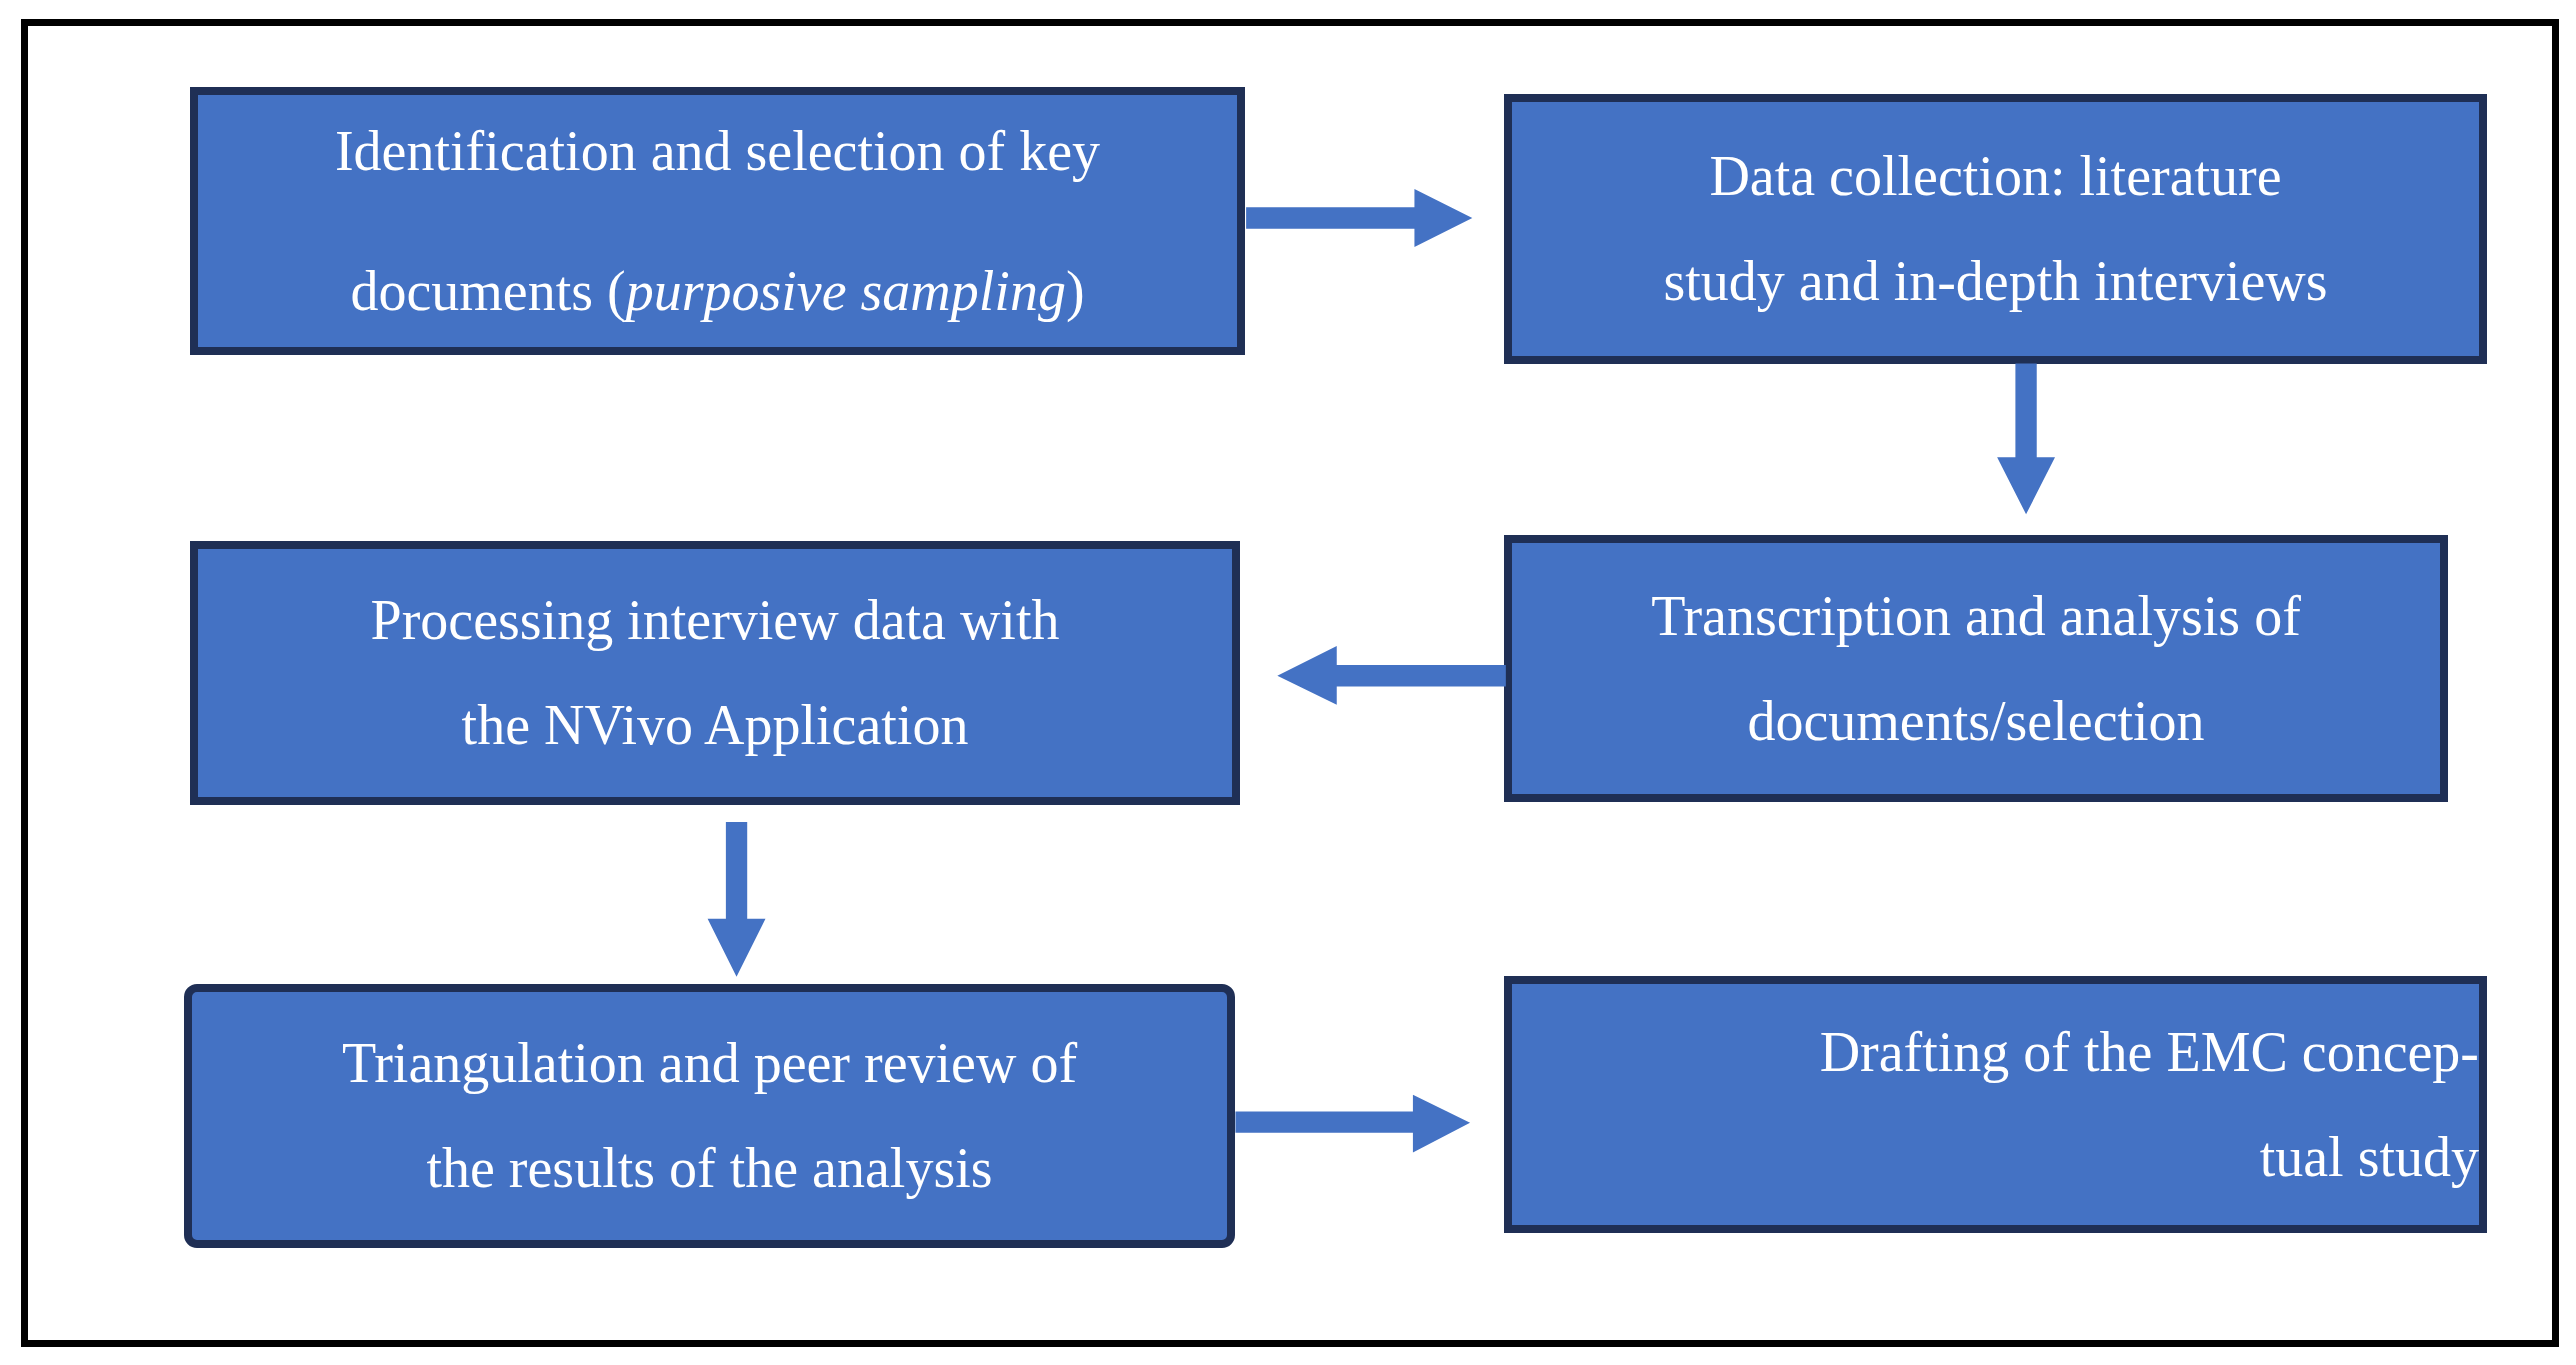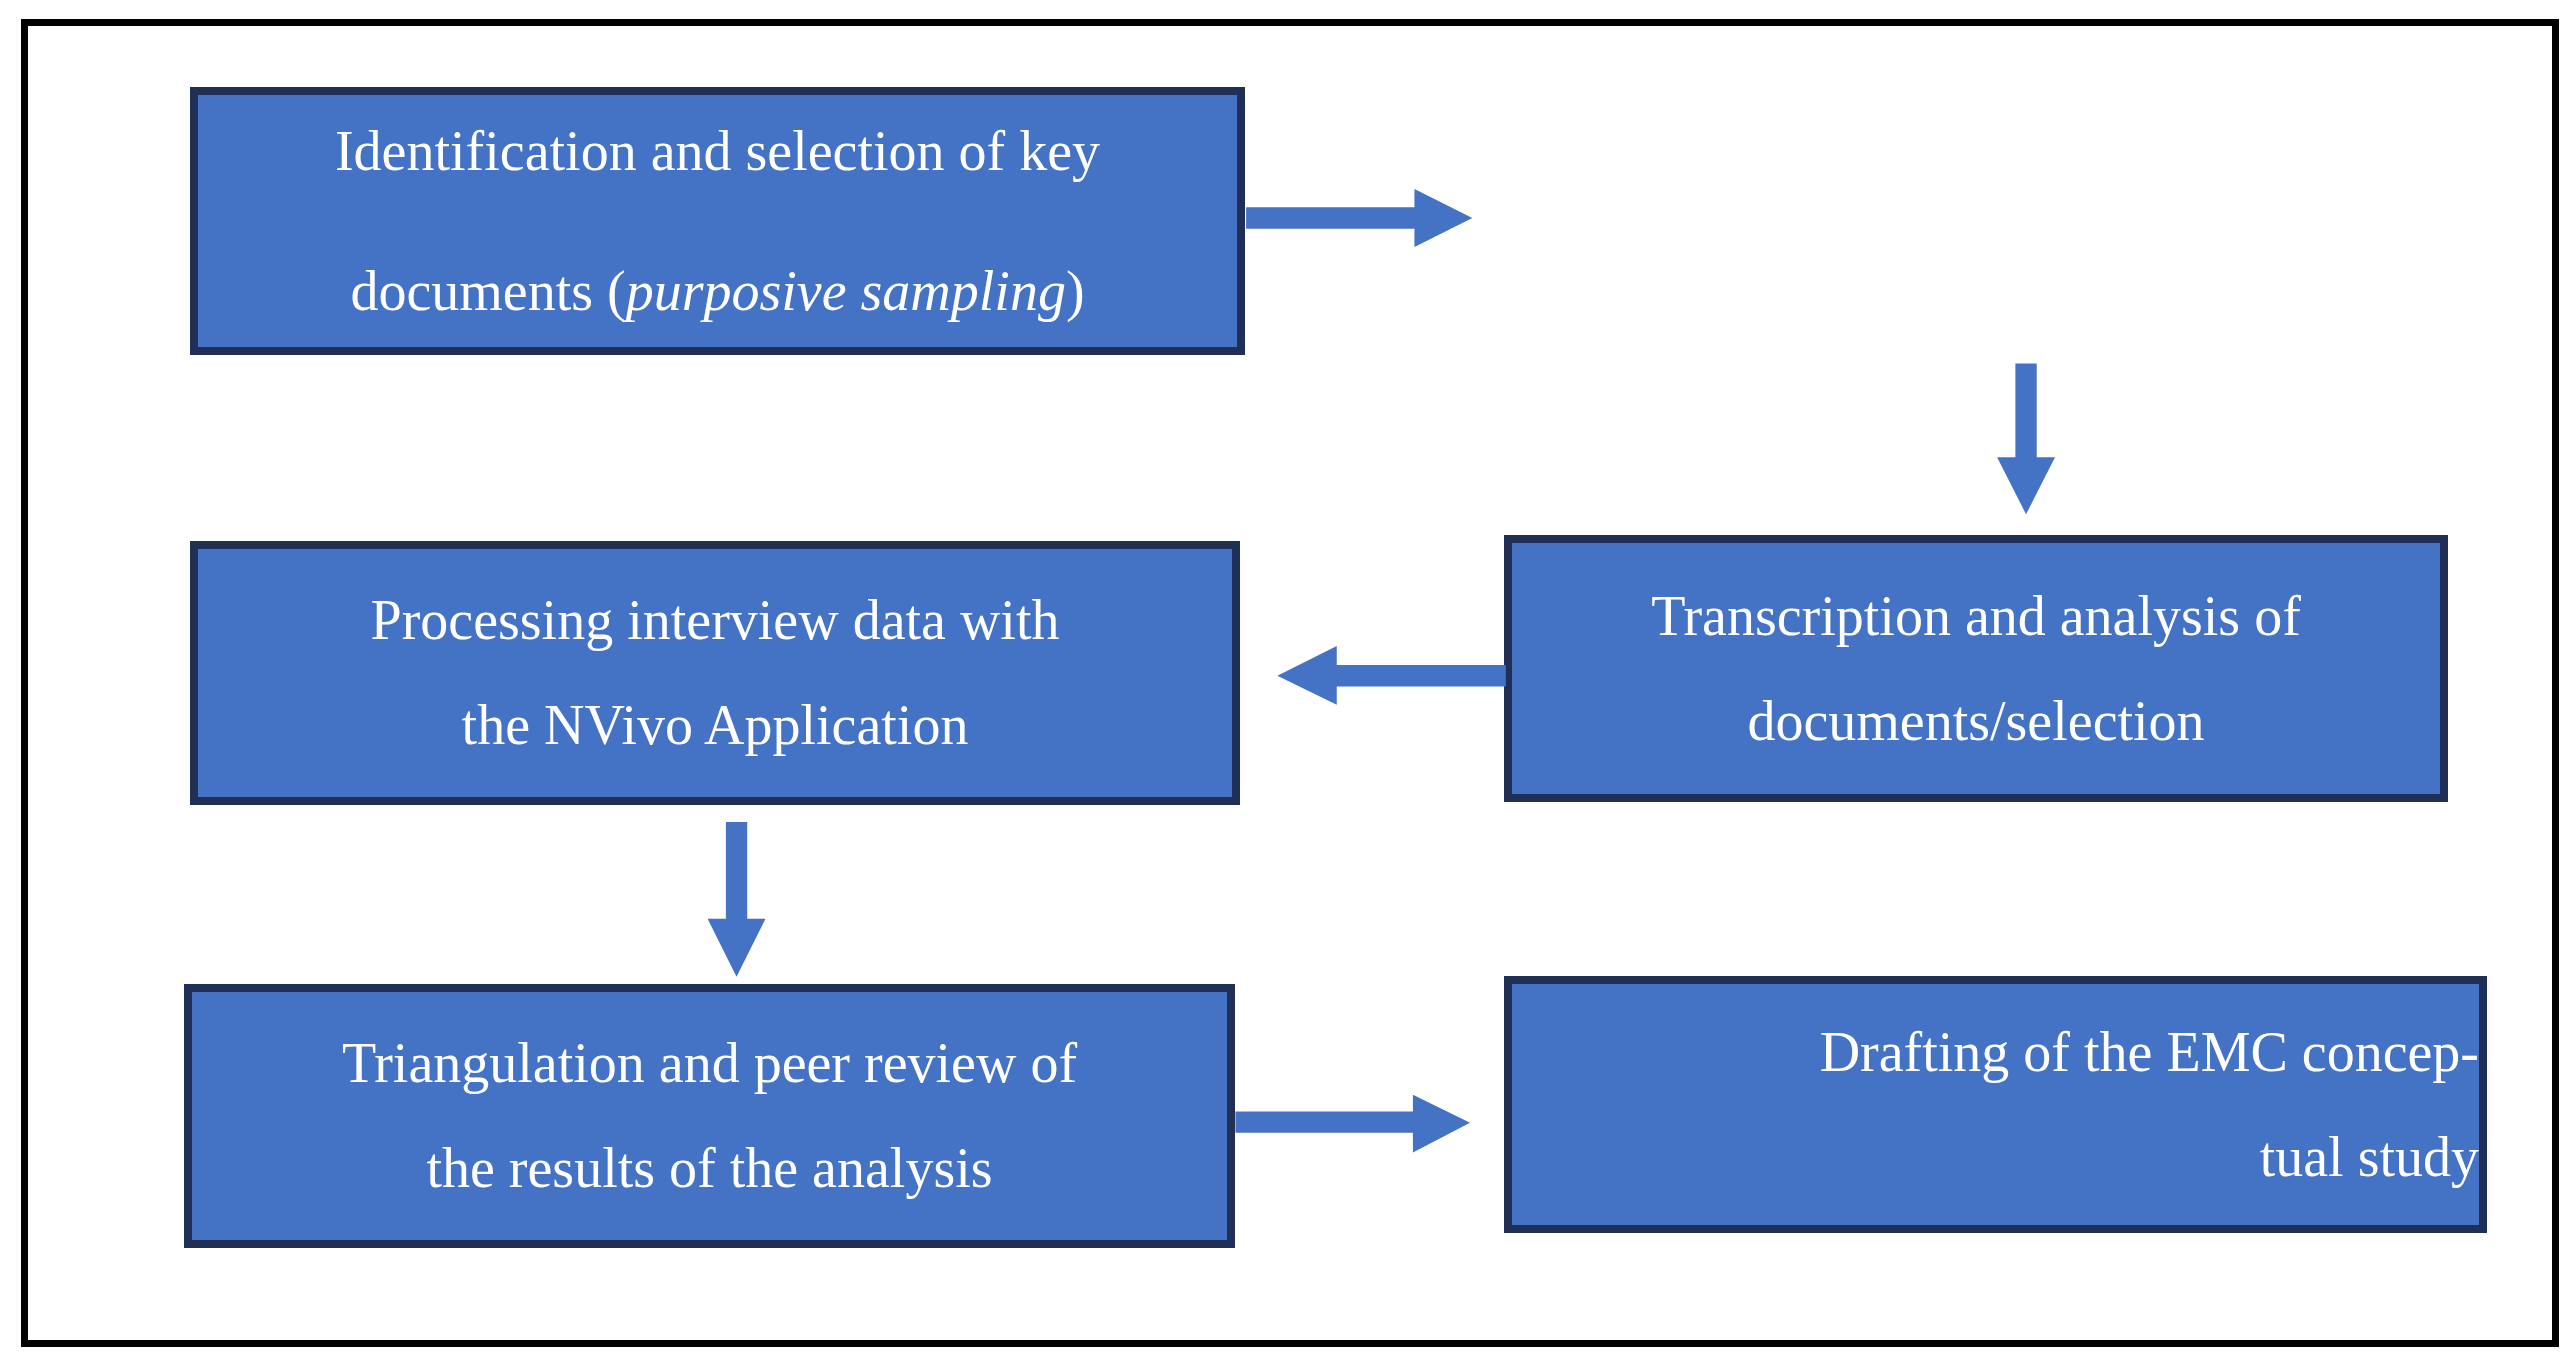--- a/index.html
+++ b/index.html
@@ -38,21 +38,21 @@
     font-size: 56px;
     line-height: 105px;
   }
   .flow-box .line { white-space: nowrap; }
   .flow-box .em { font-style: italic; }
 
   #box-identification { left: 190px;  top: 87px;  width: 1055px; height: 268px; gap: 35px; }
   #box-data-collection{ left: 1504px; top: 94px;  width: 983px; height: 270px; }
   #box-processing     { left: 190px;  top: 541px;  width: 1050px; height: 264px; text-align: center; }
   #box-transcription  { left: 1504px; top: 535px;  width: 944px; height: 267px; text-align: right; }
-  #box-triangulation  { left: 184px;  top: 984px; width: 1051px; height: 264px; }
+  #box-triangulation  { left: 184px;  top: 984px; width: 1051px; height: 264px; border-radius: 13px; }
   #box-drafting       { left: 1504px; top: 976px; width: 983px; height: 257px; align-items: flex-end; }
 
   #arrow-layer {
     position: absolute;
     left: 0; top: 0;
     width: 2576px;
     height: 1366px;
     pointer-events: none;
   }
   #arrow-layer polygon { fill: var(--arrow-color, #4472C4); }
@@ -62,20 +62,24 @@
 
 <div id="canvas">
 
   <div class="outer-frame"></div>
 
   <div class="flow-box" id="box-identification">
     <div class="line">Identification and selection of key</div>
     <div class="line"><span>documents (</span><span class="em">purposive sampling</span><span>)</span></div>
   </div>
 
+  <div class="flow-box" id="box-data-collection">
+    <div class="line">Data collection: literature</div>
+    <div class="line">study and in-depth interviews</div>
+  </div>
 
   <div class="flow-box" id="box-transcription">
     <div class="line">Transcription and analysis of</div>
     <div class="line">documents/selection</div>
   </div>
 
   <div class="flow-box" id="box-processing">
     <div class="line">Processing interview data with</div>
     <div class="line">the NVivo Application</div>
   </div>

